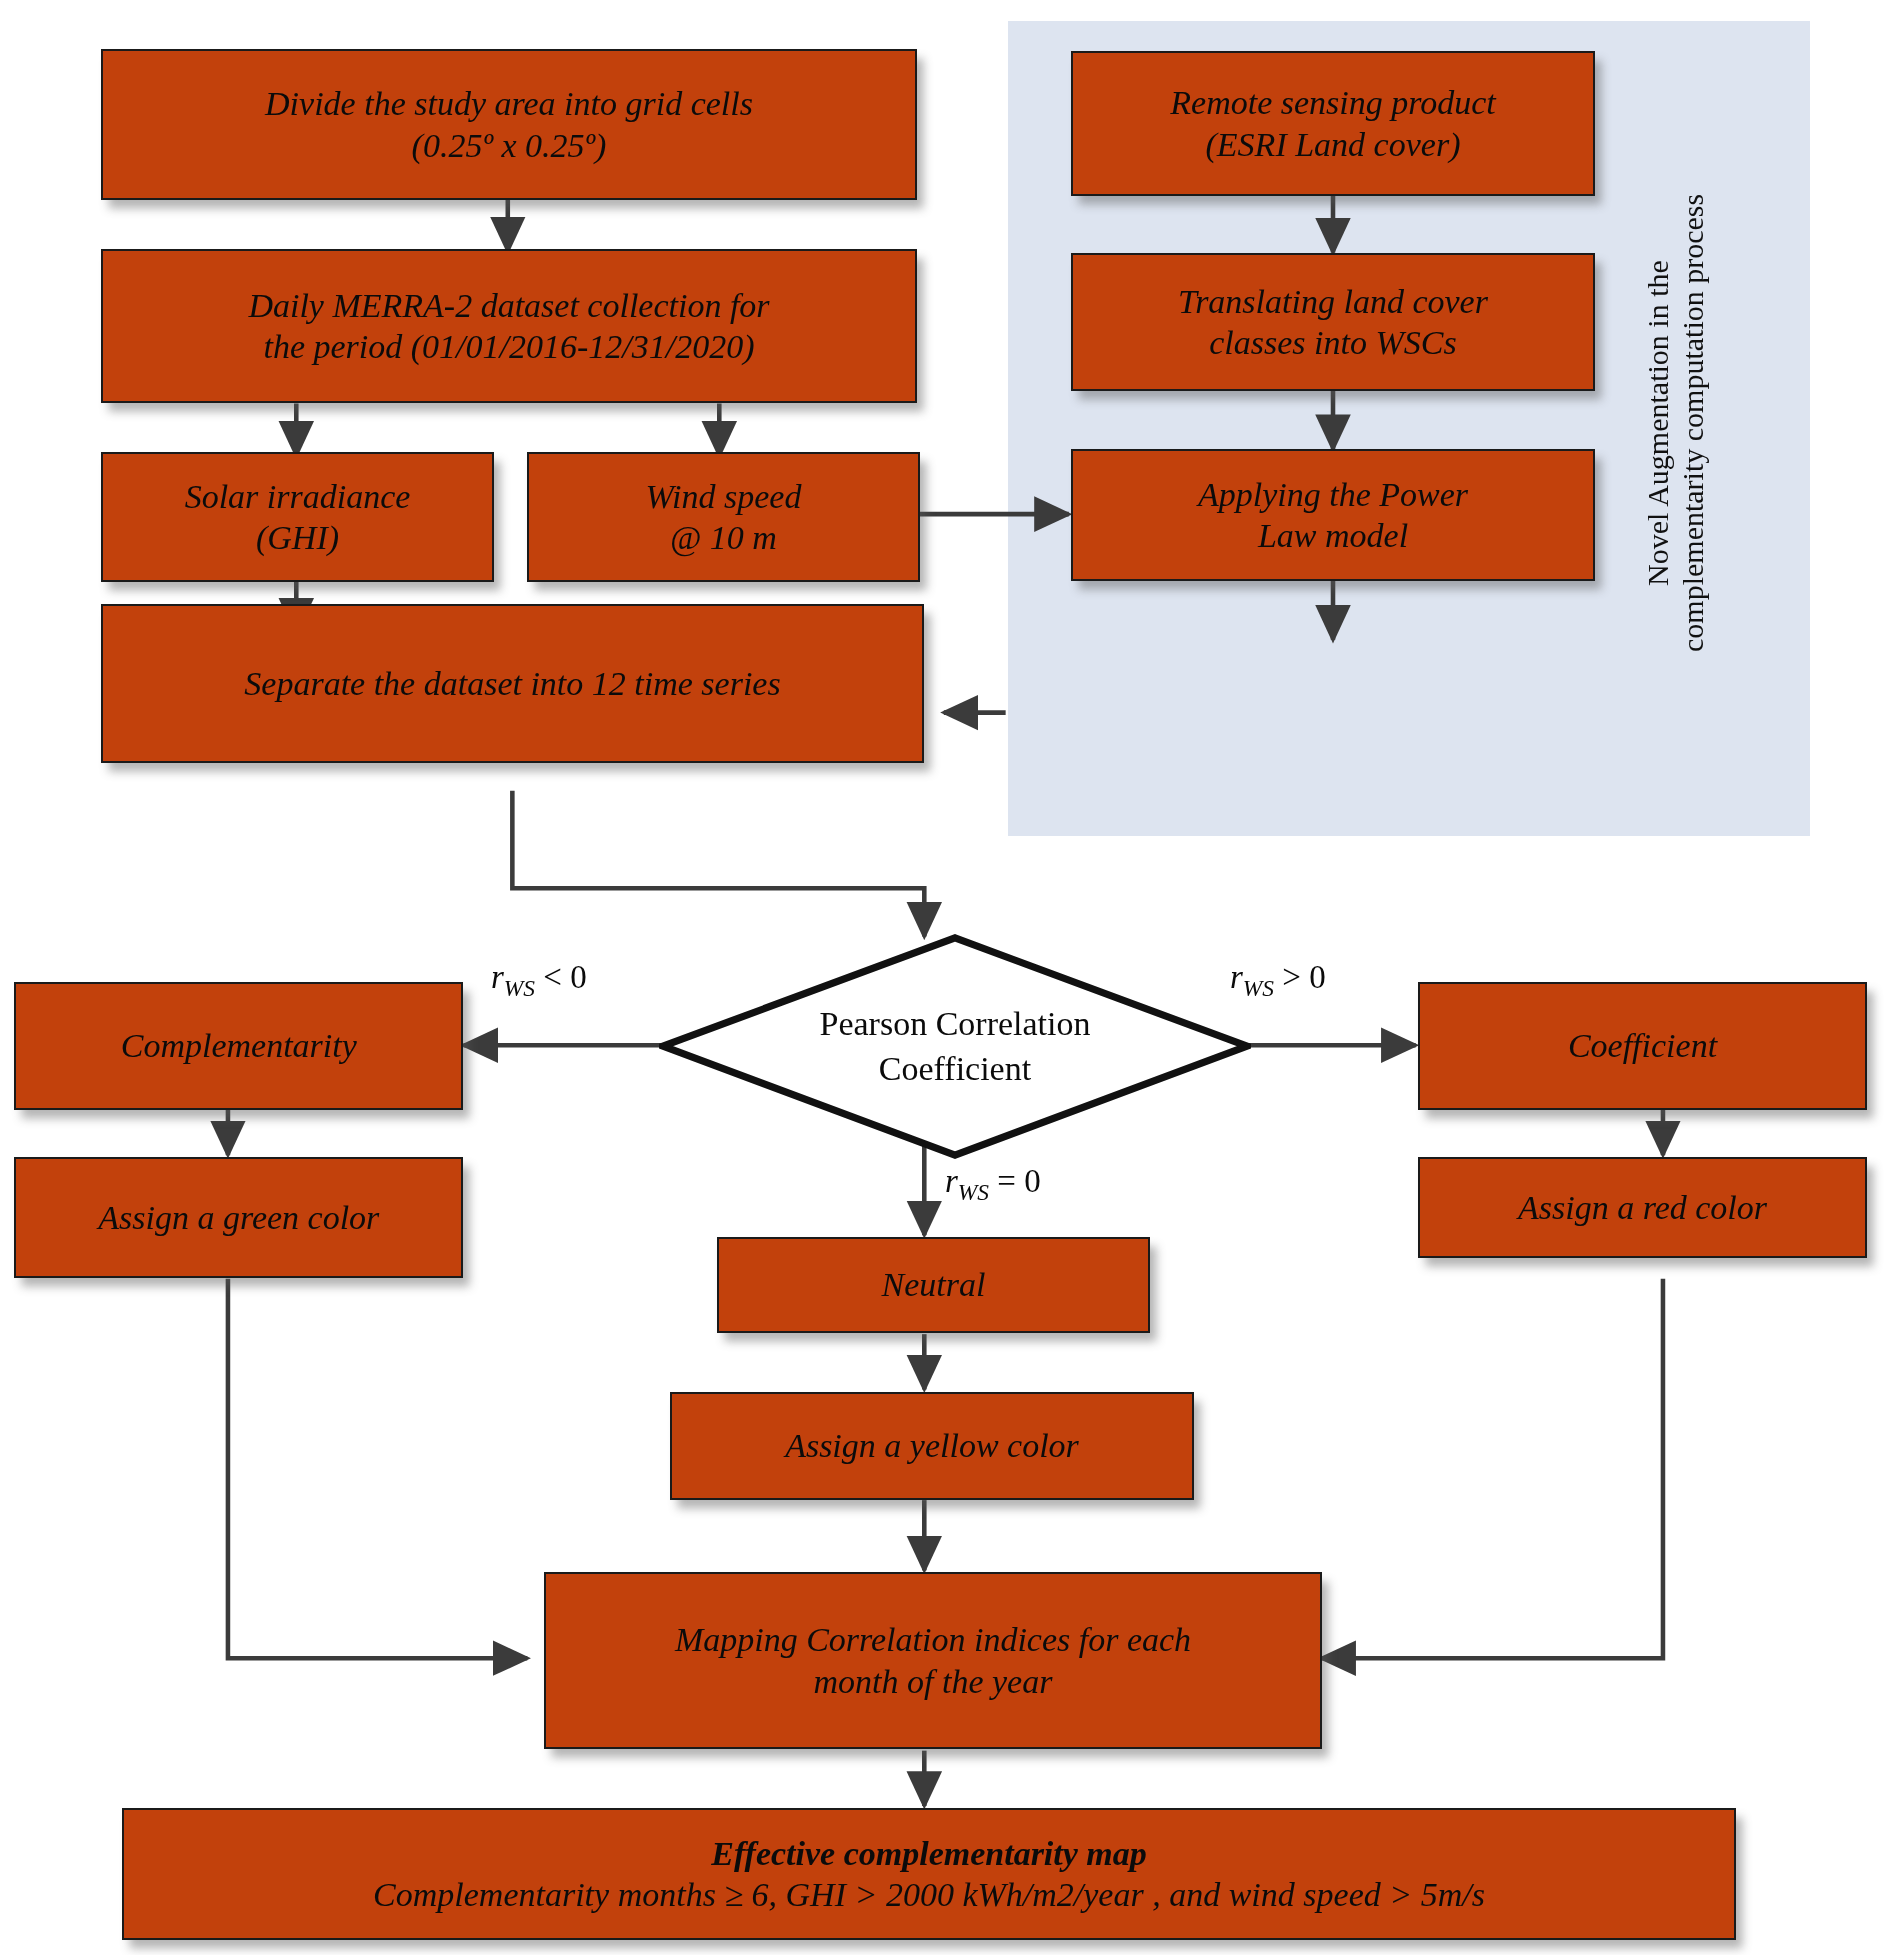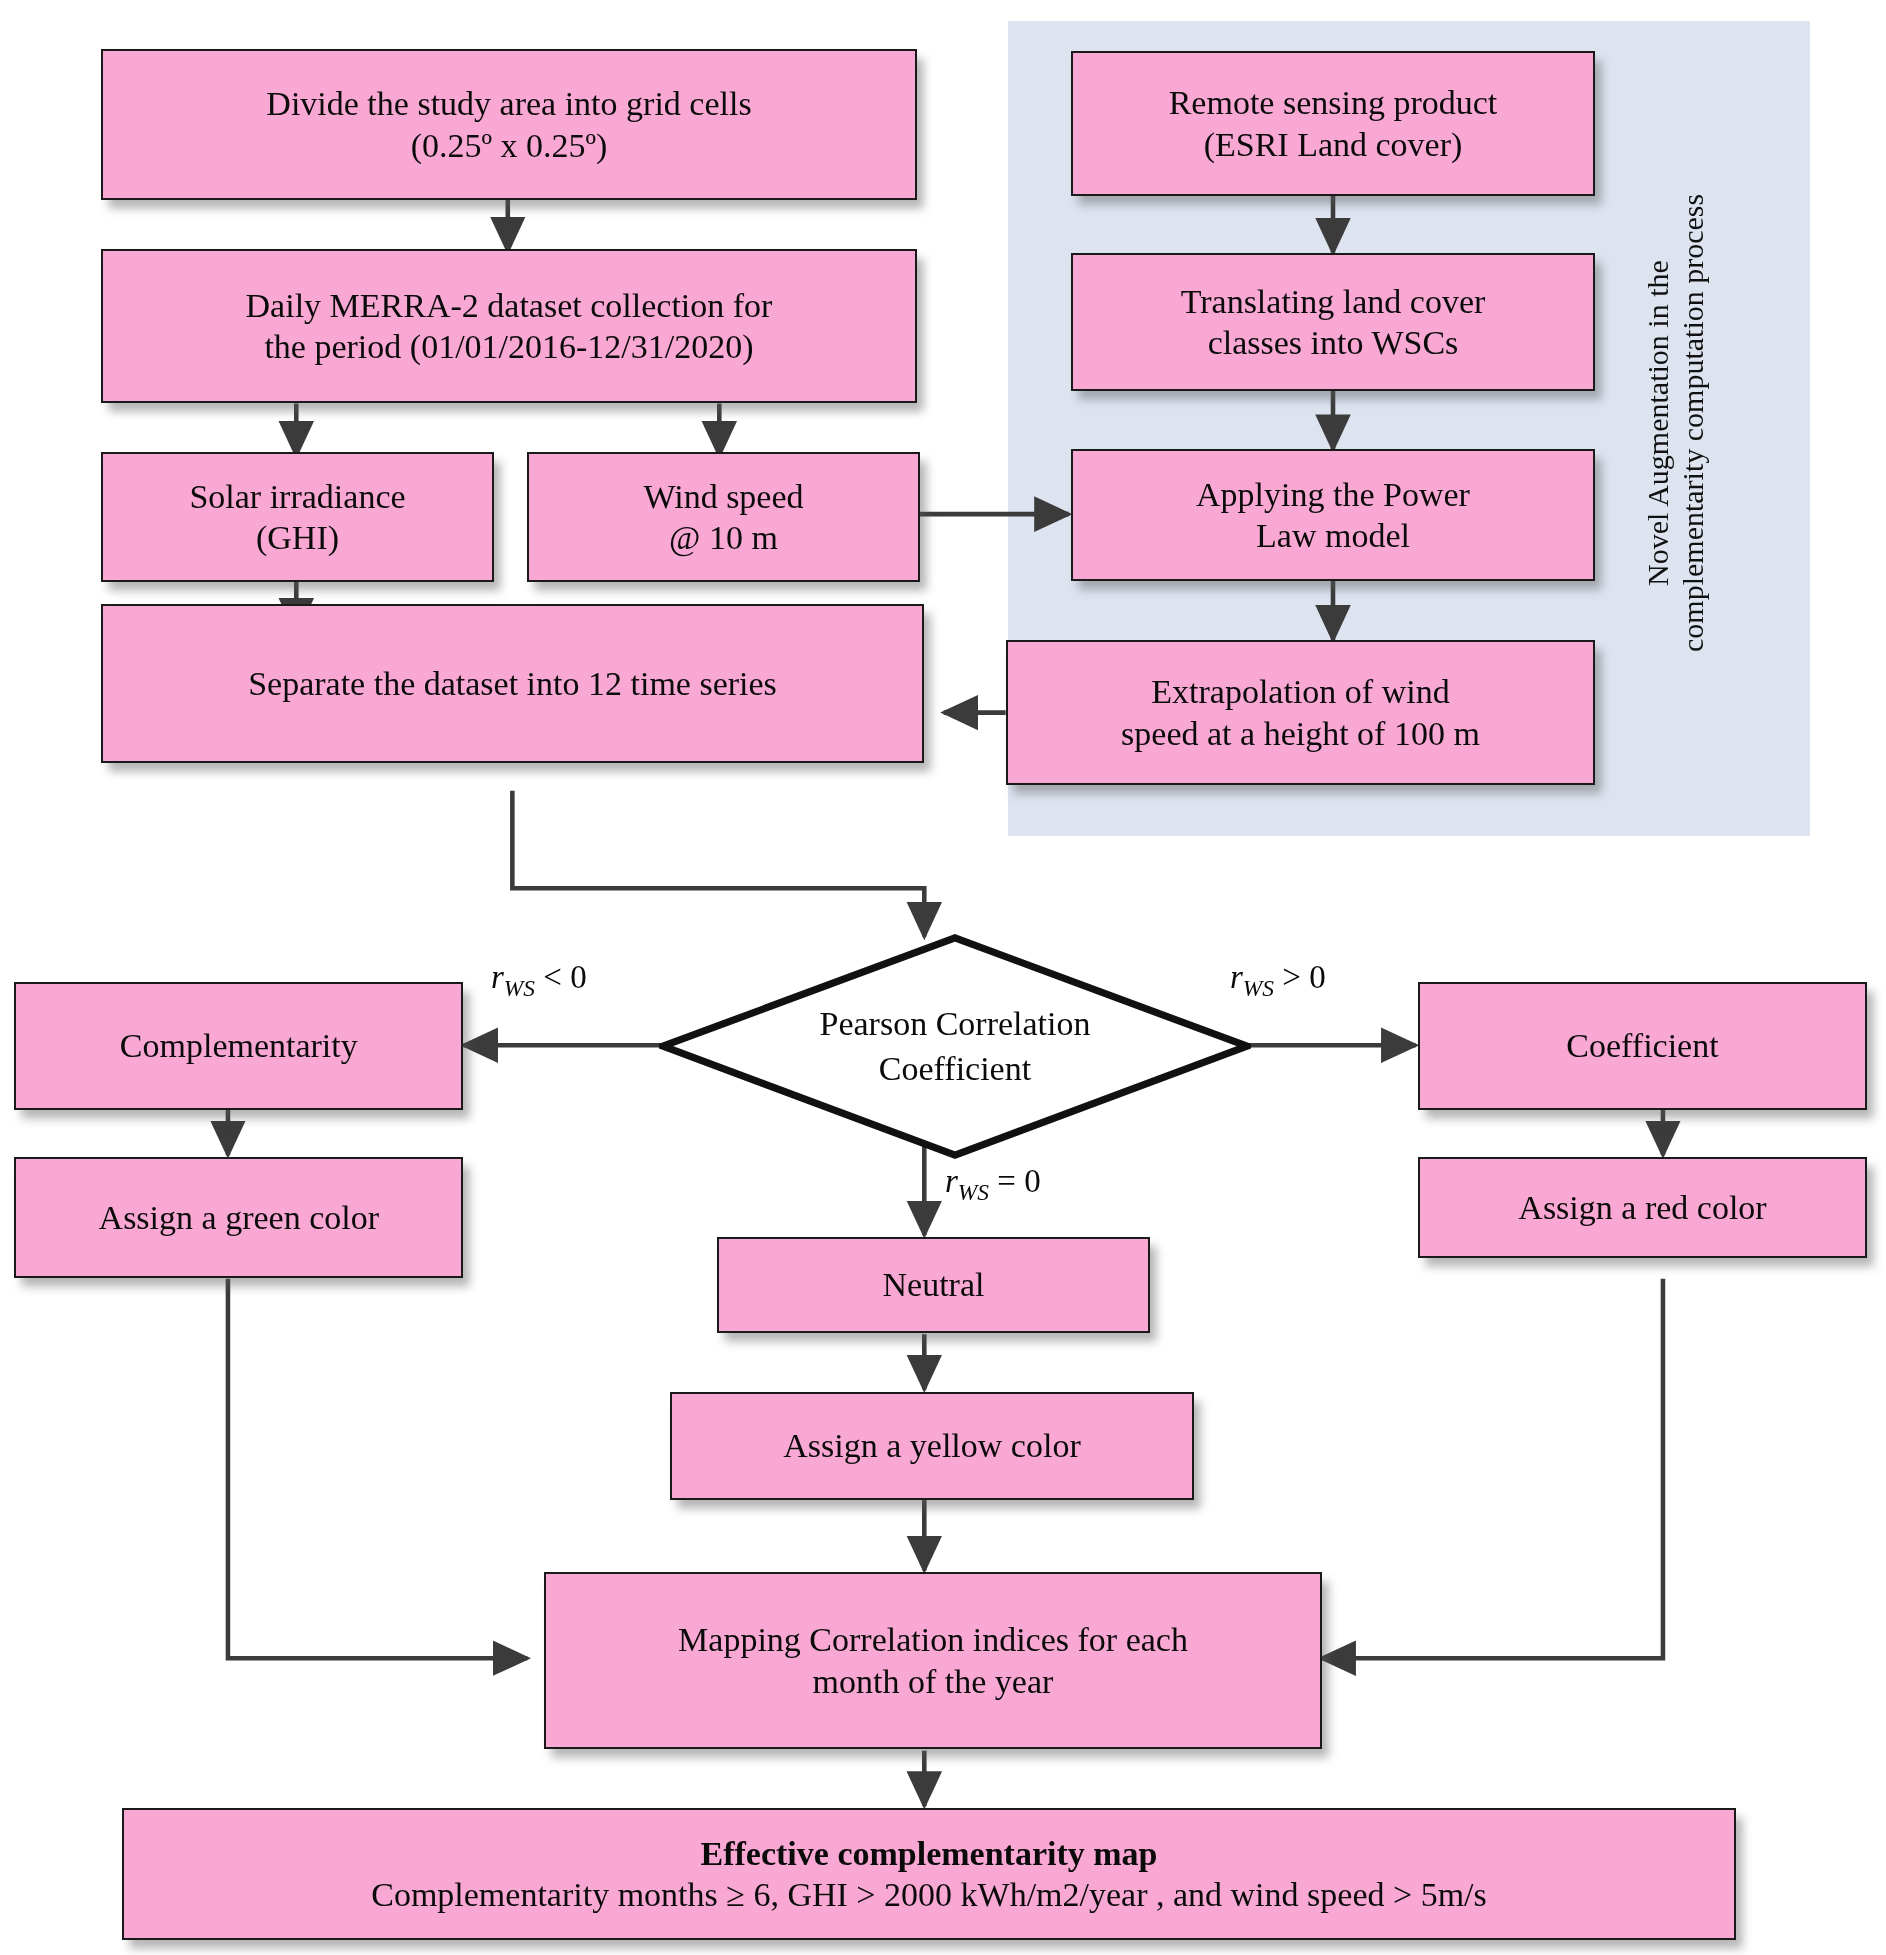--- a/index.html
+++ b/index.html
@@ -15,32 +15,33 @@
     writing-mode:vertical-rl;
     transform:rotate(180deg);
     text-align:center;
     font-size:30px;
     line-height:1.18;
     color:#111;
     white-space:pre;
   }
   .box{
     position:absolute;
-    background:#f9a8d4;
+    background:#c2410c;
     border:2.6px solid #1a1a1a;
     box-shadow:7.2px 8.5px 9px rgba(90,90,90,0.45);
     display:flex;
     align-items:center;
     justify-content:center;
     text-align:center;
     color:#0b0b0b;
     font-size:34px;
     line-height:1.22;
     box-sizing:border-box;
     padding:2.6px 6.5px;
+    font-style:italic;
   }
   .box .txt{display:block;width:100%;}
   .box.bold-title .t1{font-weight:bold;display:block;}
   .box.bold-title .t2{display:block;}
 
   .diamond{
     position:absolute;
     display:flex;align-items:center;justify-content:center;
     text-align:center;font-size:34px;line-height:1.32;color:#0b0b0b;
     z-index:3;
@@ -152,24 +153,20 @@
   <div class="box" style="left:1071px;top:253px;width:524px;height:138px;">
     <span class="txt" style="white-space:pre-line;">Translating land cover
 classes into WSCs</span>
   </div>
 
   <div class="box" style="left:1071px;top:449px;width:524px;height:132px;">
     <span class="txt" style="white-space:pre-line;">Applying the Power
 Law model</span>
   </div>
 
-  <div class="box" style="left:1006px;top:640px;width:589px;height:145px;">
-    <span class="txt" style="white-space:pre-line;">Extrapolation of wind
-speed at a height of 100 m</span>
-  </div>
 
   <div class="diamond" style="left:659px;top:934px;width:592px;height:225px;">
     <svg class="dshape" viewBox="0 0 910 345" preserveAspectRatio="none">
       <polygon points="455,6 904,172 455,339 6,172" fill="#ffffff" stroke="#111111" stroke-width="11"></polygon>
     </svg>
     <span class="dtxt" style="white-space:pre-line;">Pearson Correlation
 Coefficient</span>
   </div>
 
   <div class="box" style="left:14.3px;top:982px;width:449px;height:128px;">

